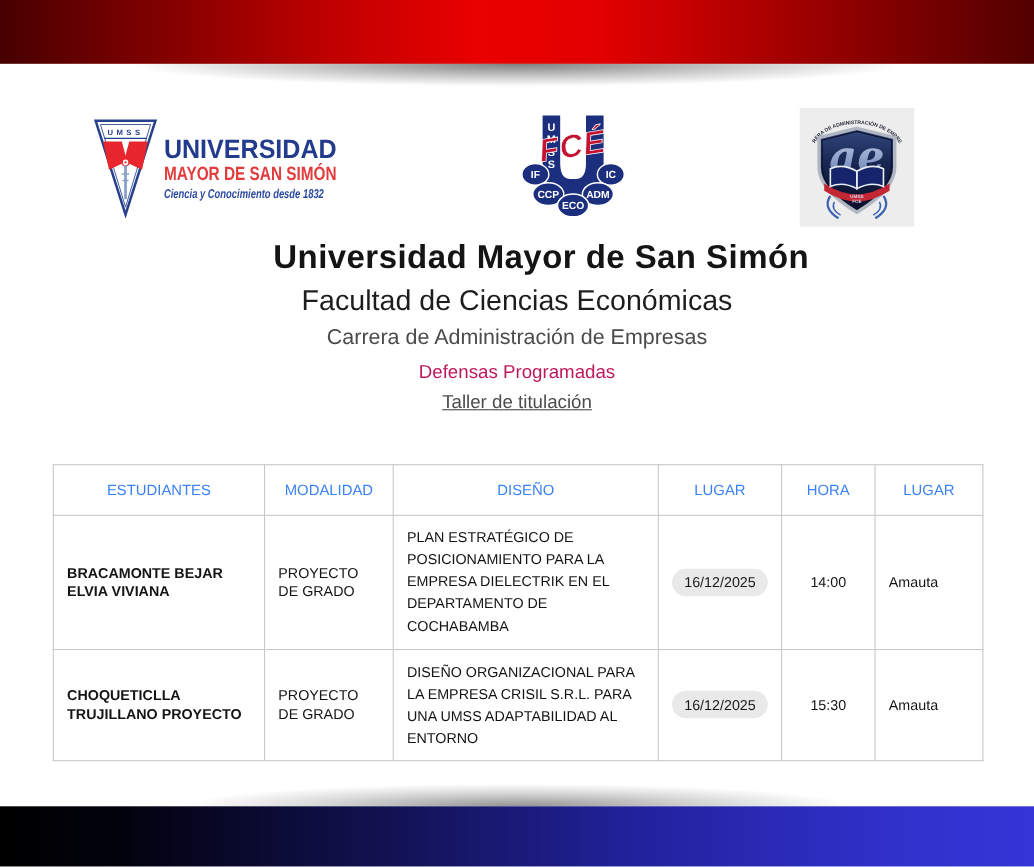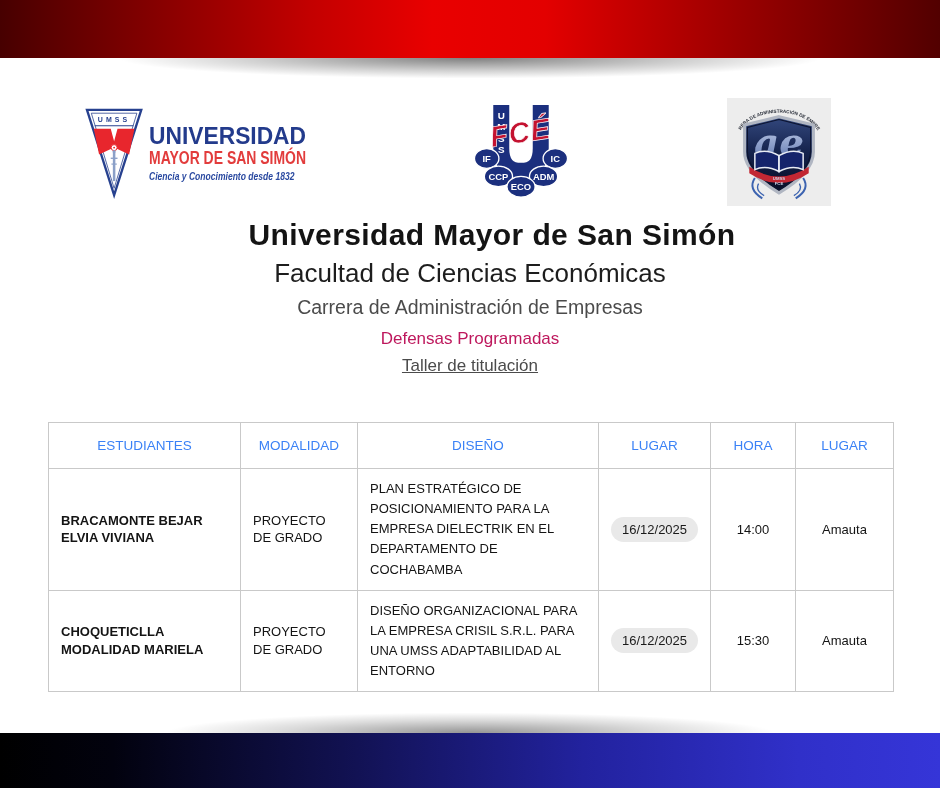--- a/index.html
+++ b/index.html
@@ -71,21 +71,21 @@
   .schedule th {
     height: 46px; font-weight: 400; text-align: center; font-size: 13.5px; color: #3b82f6;
   }
   .schedule tr.r1 td { height: 97px; }
   .schedule tr.r2 td { height: 95px; }
   .cell-est { font-weight: 700; text-align: left; line-height: 1.35; }
   .cell-mod { font-weight: 400; text-align: left; line-height: 1.35; }
   .cell-tit { font-weight: 400; text-align: left; line-height: 1.55; color: #222; }
   .cell-fecha { text-align: right; margin-left: 23px; }
   .cell-hora { text-align: center; color: #1a1a1a; }
-  .cell-lugar { text-align: center; vertical-align: top; padding-top: 24px; color: #1a1a1a; }
+  .cell-lugar { vertical-align: top; padding-top: 24px; color: #1a1a1a; }
   .date-pill {
     display: inline-block; background: #e9e9e9; border-radius: 13px;
     padding: 5px 11px; font-size: 13px; color: #1a1a1a; white-space: nowrap;
   }
 </style>
 </head>
 <body>
 
 <div class="page">
 
@@ -207,21 +207,21 @@
         <td class="cell-est">BRACAMONTE BEJAR ELVIA VIVIANA</td>
         <td class="cell-mod">PROYECTO DE GRADO</td>
         <td class="cell-tit">PLAN ESTRATÉGICO DE POSICIONAMIENTO PARA LA EMPRESA DIELECTRIK EN EL DEPARTAMENTO DE COCHABAMBA</td>
         <td class="cell-fecha">
           <span class="date-pill">16/12/2025</span>
         </td>
         <td class="cell-hora">14:00</td>
         <td class="cell-lugar">Amauta</td>
       </tr>
       <tr class="r2">
-        <td class="cell-est">CHOQUETICLLA MODALIDAD MARIELA</td>
+        <td class="cell-est">CHOQUETICLLA TRUJILLANO PROYECTO</td>
         <td class="cell-mod">PROYECTO DE GRADO</td>
         <td class="cell-tit">DISEÑO ORGANIZACIONAL PARA LA EMPRESA CRISIL S.R.L. PARA UNA UMSS ADAPTABILIDAD AL ENTORNO</td>
         <td class="cell-fecha">
           <span class="date-pill">16/12/2025</span>
         </td>
         <td class="cell-hora">15:30</td>
         <td class="cell-lugar">Amauta</td>
       </tr>
     </tbody>
   </table>

